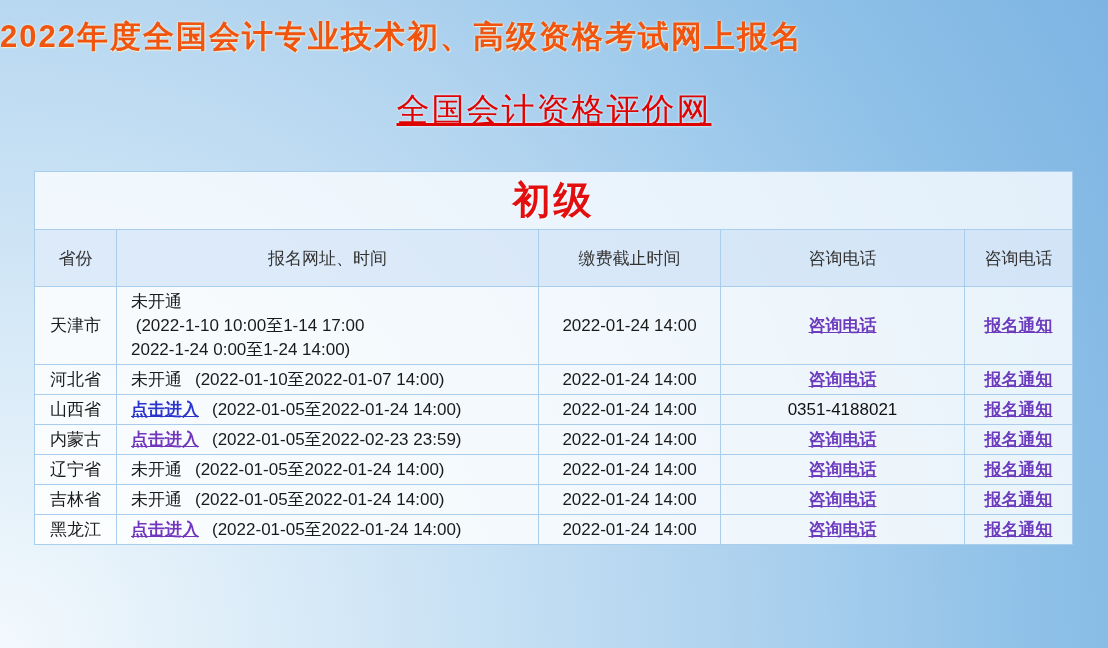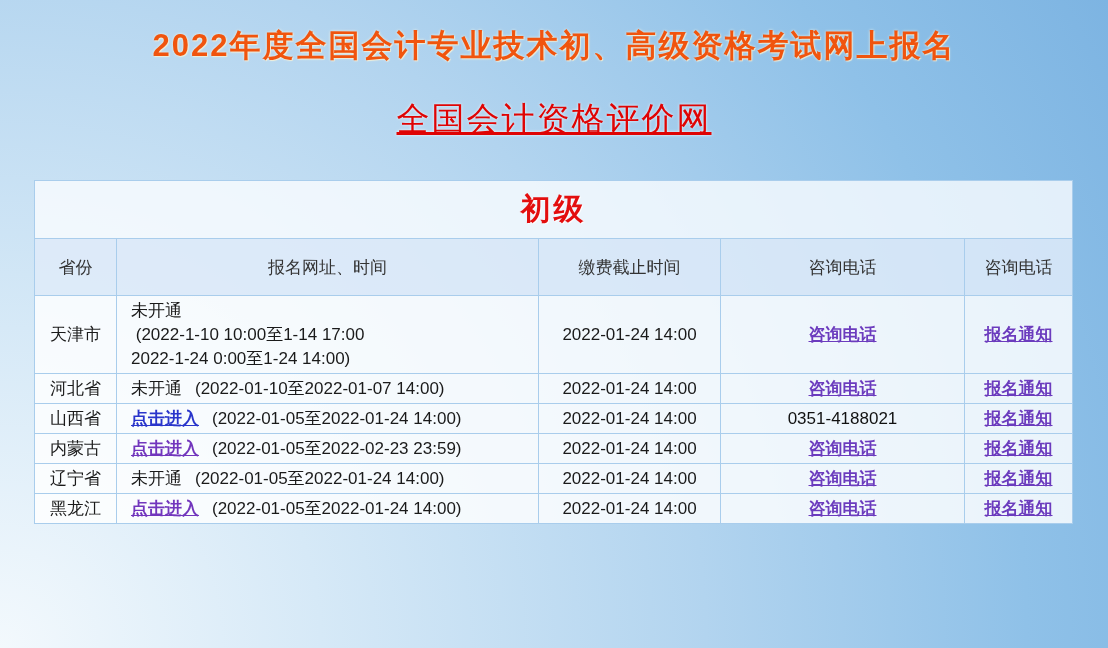--- a/index.html
+++ b/index.html
@@ -5,22 +5,21 @@
   * { margin: 0; padding: 0; box-sizing: border-box; }
   html, body {
     width: 1108px; height: 648px; overflow: hidden;
     font-family: "Liberation Sans", "DejaVu Sans", sans-serif;
   }
   body {
     background: radial-gradient(circle at 0% 100%,
       #f3f9fd 0%, #d6e9f7 25%, #b2d4ef 55%, #8fc1e8 80%, #7db4e2 100%);
   }
   .page-title {
-    margin-top: 25px;
-    text-align: center;
+    margin-top: 16px;
     font-size: 31px;
     font-weight: bold;
     letter-spacing: 2px;
     color: #f0540e;
     text-shadow: 0 0 3px rgba(255,250,230,0.85), 1px 1px 0 rgba(255,240,200,0.6);
   }
   .site-link-wrap { text-align: center; margin-top: 30px; }
   .site-link {
     font-size: 33px;
     font-weight: normal;
@@ -42,21 +41,21 @@
     border: 1px solid #a9cdec;
     vertical-align: middle;
     background: rgba(255,255,255,0.82);
   }
   tr.caption-row td {
     height: 58px;
     text-align: center;
     background: rgba(250,252,255,0.80);
   }
   .table-caption {
-    font-size: 30px;
+    font-size: 38px;
     font-weight: bold;
     color: #e30e0e;
     letter-spacing: 3px;
     text-shadow: 1px 1px 0 rgba(255,255,255,0.9);
   }
   tr.header-row th {
     height: 57px;
     font-weight: normal;
     color: #333;
     background: rgba(223,235,249,0.85);
@@ -183,20 +182,33 @@
       </td>
       <td class="cell-deadline">2022-01-24 14:00</td>
       <td class="cell-phone">
         <a class="purple-link">咨询电话</a>
       </td>
       <td class="cell-notice">
         <a class="purple-link">报名通知</a>
       </td>
     </tr>
 
+    <tr class="data-row">
+      <td class="cell-province">吉林省</td>
+      <td class="cell-reg">
+        <span class="not-open">未开通</span><span class="period">(2022-01-05至2022-01-24 14:00)</span>
+      </td>
+      <td class="cell-deadline">2022-01-24 14:00</td>
+      <td class="cell-phone">
+        <a class="purple-link">咨询电话</a>
+      </td>
+      <td class="cell-notice">
+        <a class="purple-link">报名通知</a>
+      </td>
+    </tr>
 
     <tr class="data-row">
       <td class="cell-province">黑龙江</td>
       <td class="cell-reg">
         <a class="enter-link visited">点击进入</a><span class="period">(2022-01-05至2022-01-24 14:00)</span>
       </td>
       <td class="cell-deadline">2022-01-24 14:00</td>
       <td class="cell-phone">
         <a class="purple-link">咨询电话</a>
       </td>

